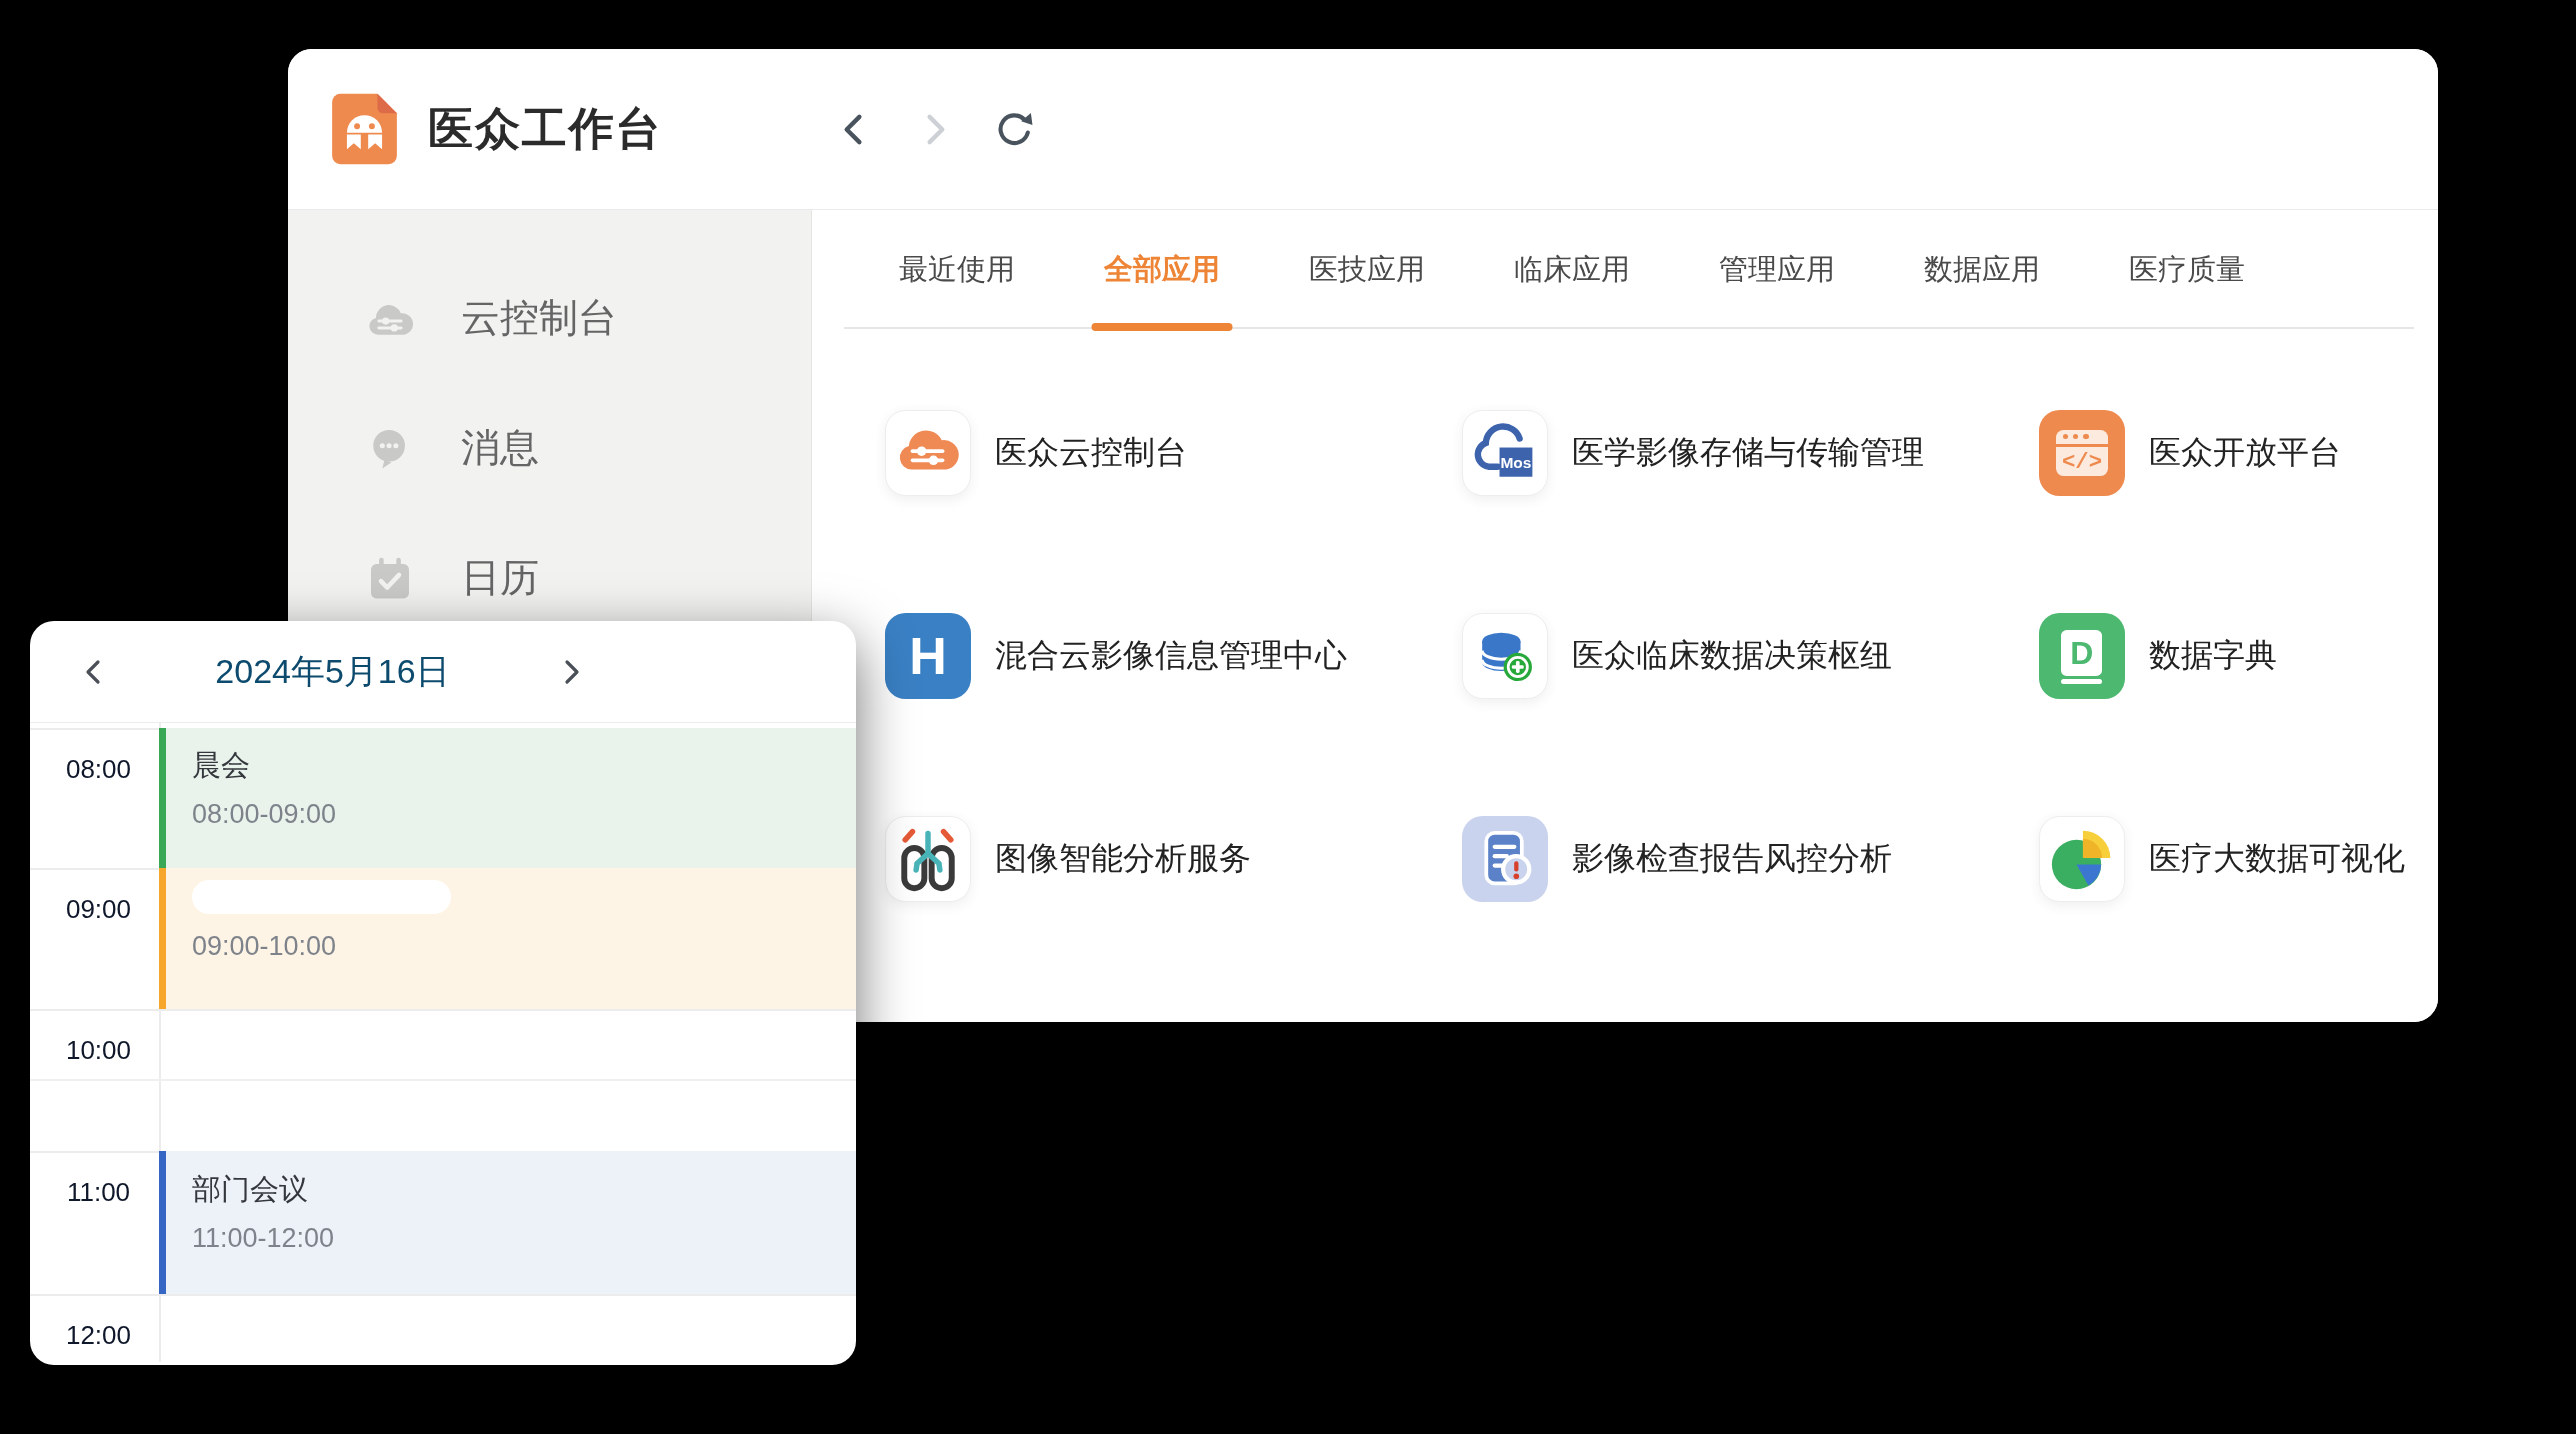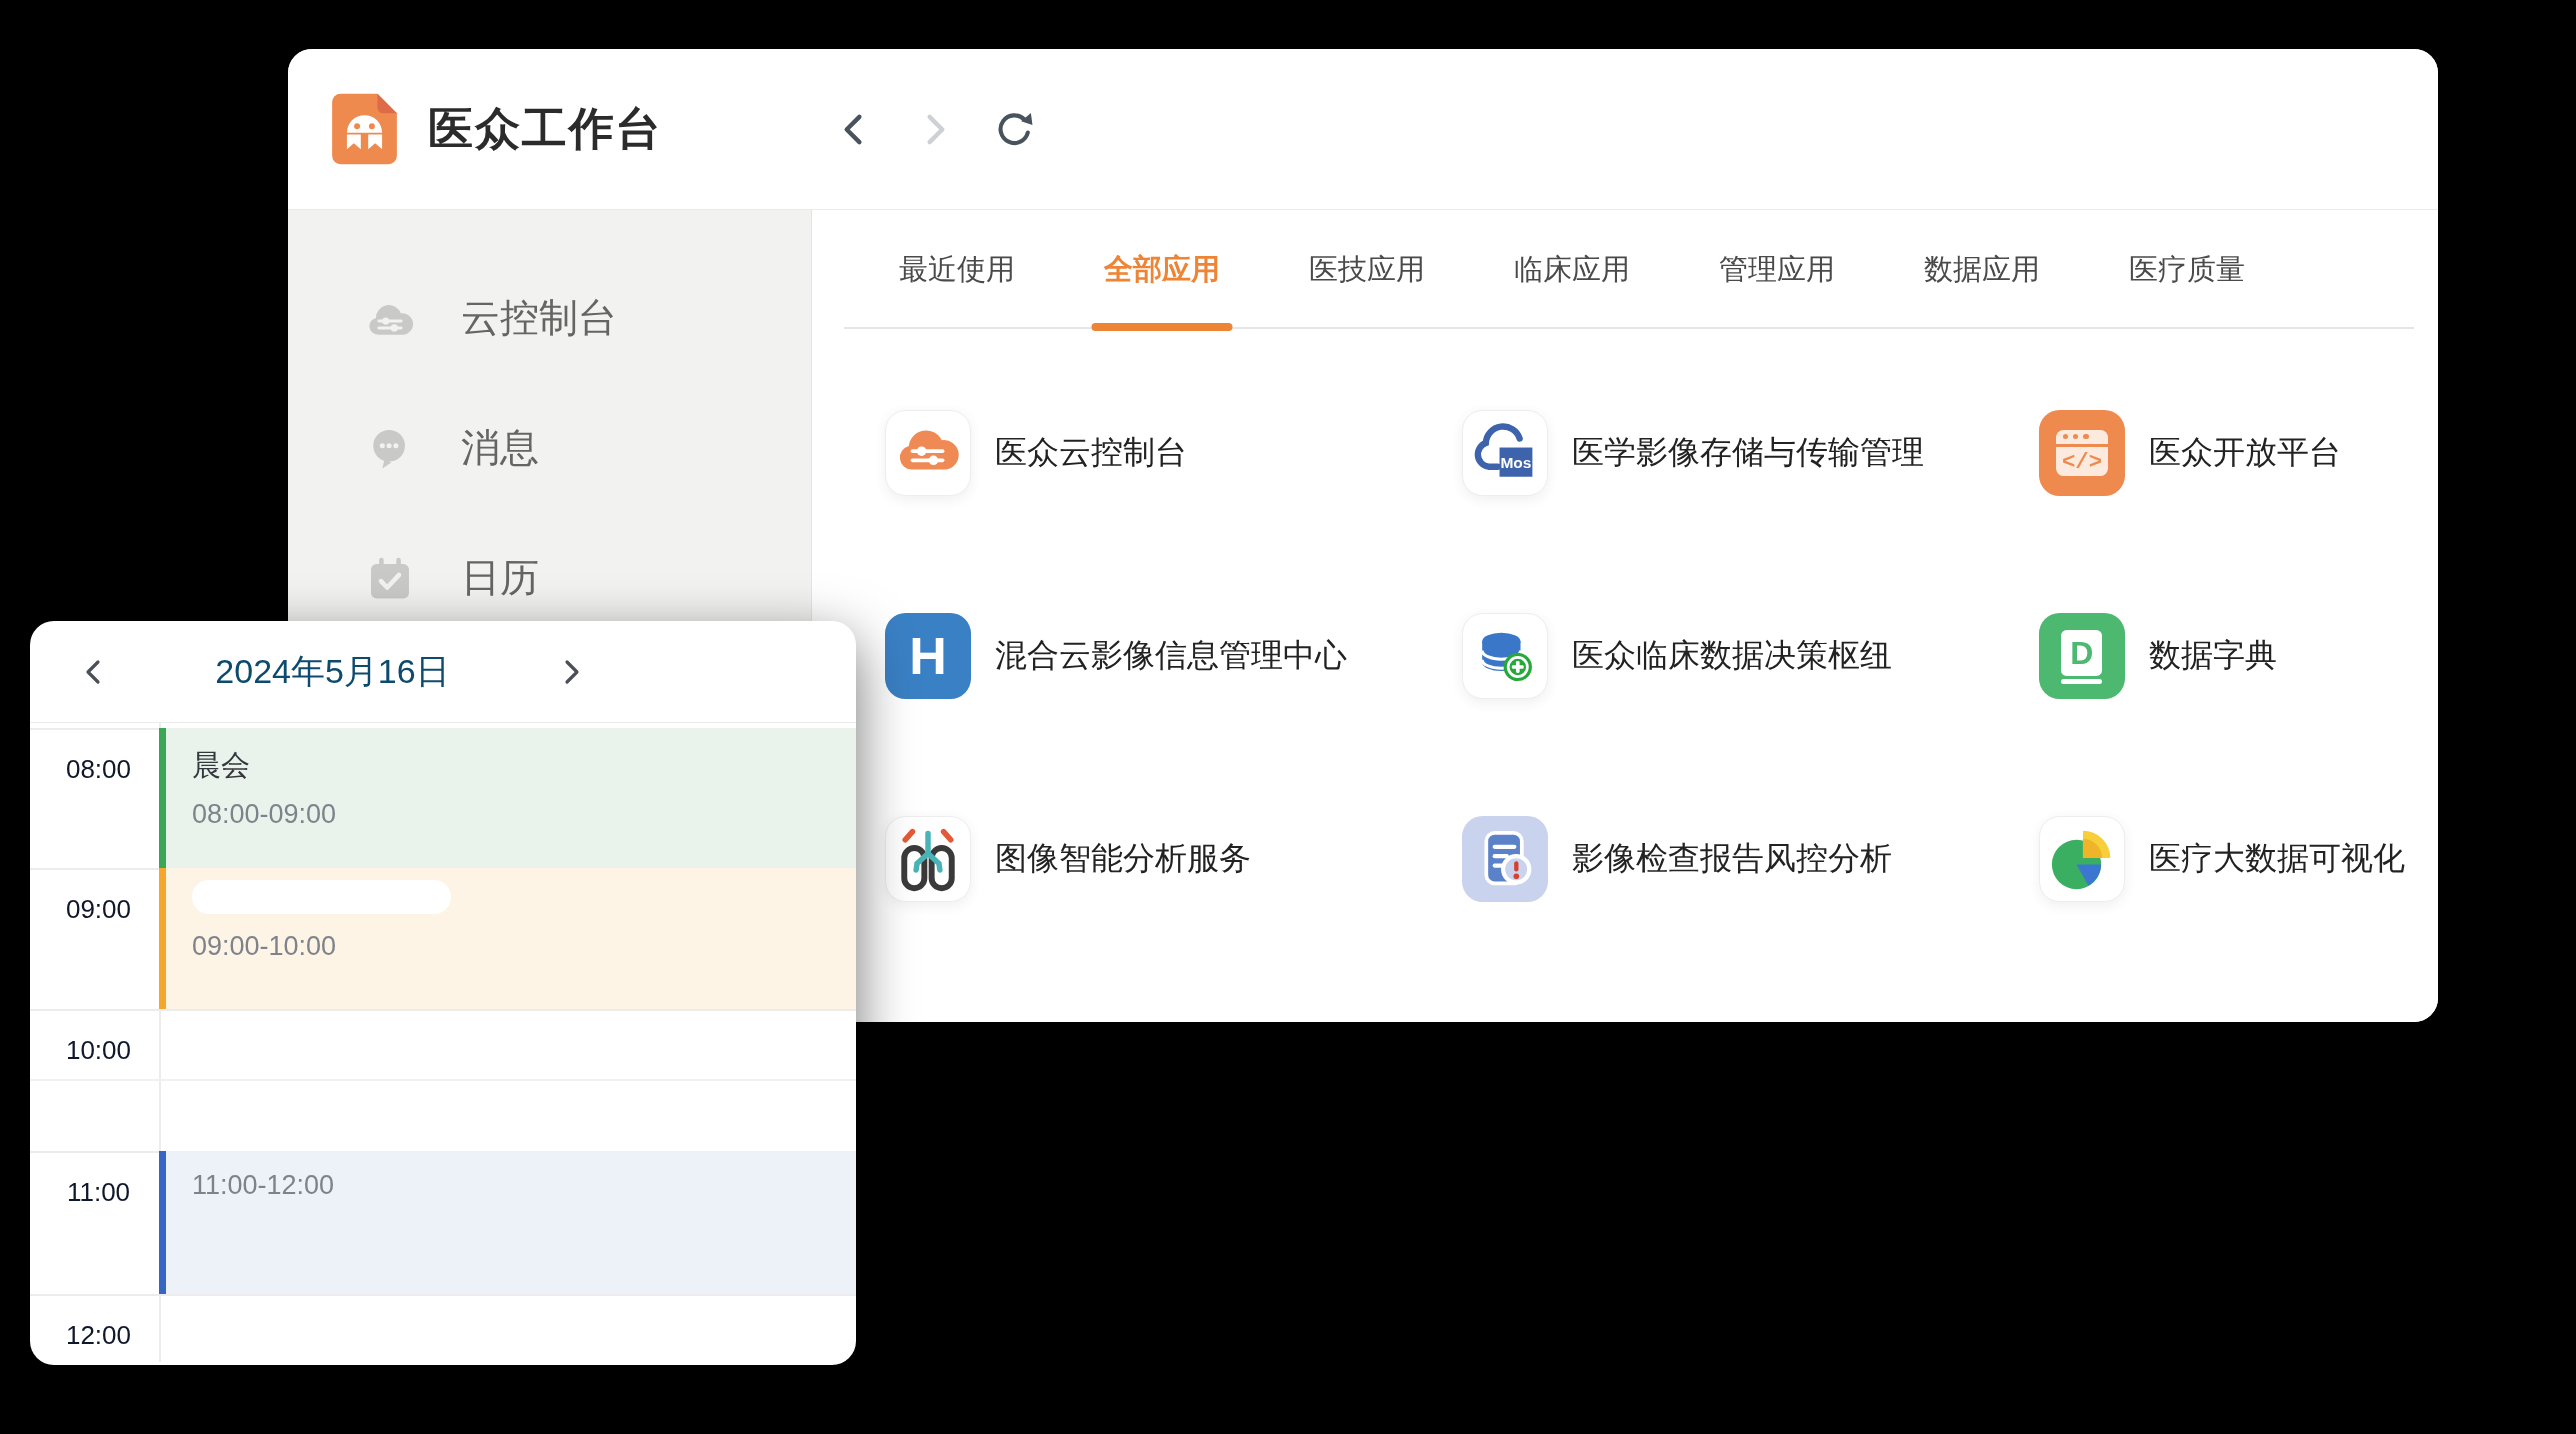--- a/index.html
+++ b/index.html
@@ -314,19 +314,20 @@
         <div class="ev-title">晨会</div>
         <div class="ev-time">08:00-09:00</div>
       </div>
 
       <div class="ev ev--orange" style="top:145px; height:141px;">
         <div class="pill"></div>
         <div class="ev-time">09:00-10:00</div>
       </div>
 
       <div class="ev ev--blue" style="top:428px; height:143px;">
+        <div class="ev-title">部门会议</div>
         <div class="ev-time">11:00-12:00</div>
       </div>
     </div>
   </section>
 
 </div>
 
 
 </body></html>

